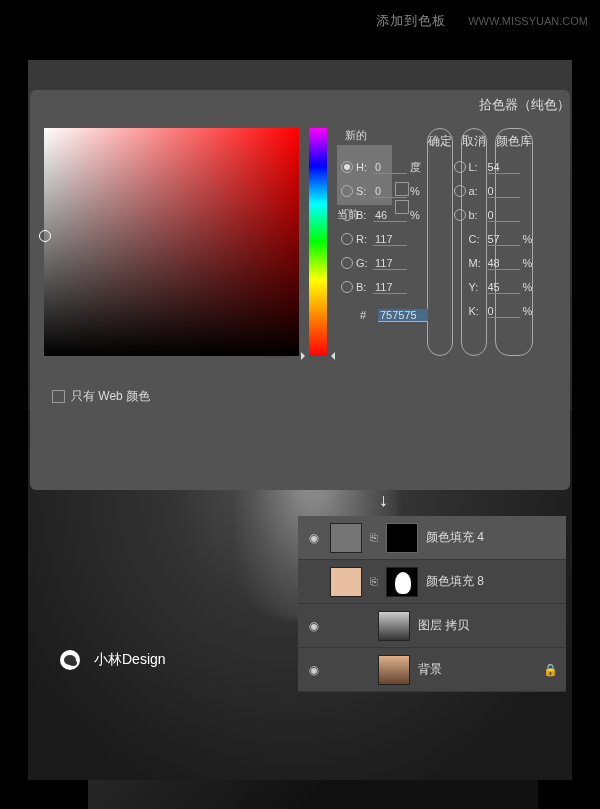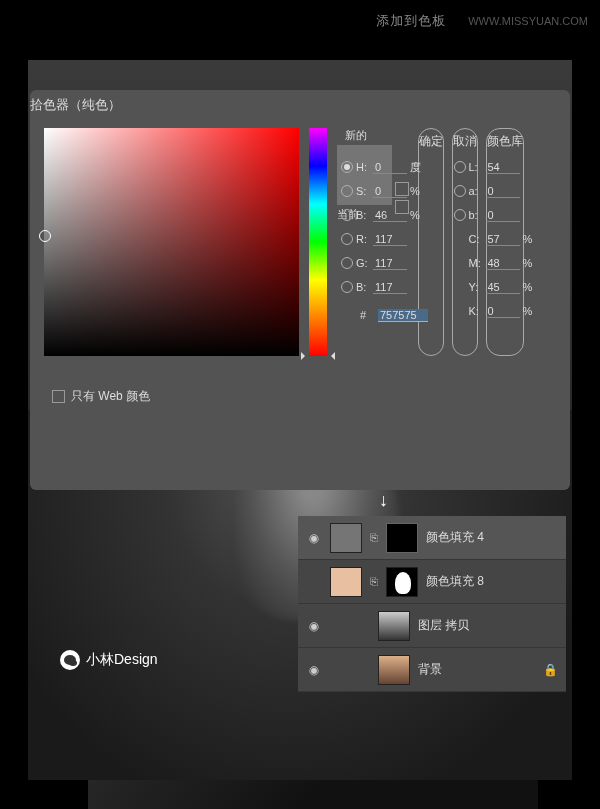--- a/index.html
+++ b/index.html
@@ -4,35 +4,35 @@
 <style>
 * { margin: 0; padding: 0; box-sizing: border-box; font-family: "Microsoft YaHei", sans-serif; }
 body { background: #000; width: 600px; height: 809px; position: relative; overflow: hidden; }
 .watermark { position: absolute; top: 12px; right: 12px; color: #888; font-size: 13px; z-index: 100; }
 .watermark span:first-child { letter-spacing: 1px; }
 .watermark span:last-child { color: #555; margin-left: 22px; font-size: 11px; }
 .canvas-area { position: absolute; top: 60px; left: 28px; width: 544px; height: 720px; background: linear-gradient(to bottom, #3a3a3a, #181818); }
 .portrait { position: absolute; top: 350px; left: 0; width: 100%; height: 370px; background: radial-gradient(ellipse at 48% 20%, #555 0%, #333 30%, #1a1a1a 80%); }
 .face { position: absolute; top: 360px; left: 200px; width: 170px; height: 200px; background: radial-gradient(ellipse at 50% 30%, #888 10%, #555 50%, #222 100%); border-radius: 50% 50% 40% 40%; filter: blur(3px); }
 .shoulders { position: absolute; top: 540px; left: 60px; width: 450px; height: 250px; background: linear-gradient(135deg, #2a2a2a 20%, #111 60%); border-radius: 40% 40% 0 0; }
-.designer-label { position: absolute; top: 650px; left: 60px; color: #fff; font-size: 14px; z-index: 30; display: flex; align-items: center; gap: 6px; }
+.designer-label { position: absolute; top: 650px; left: 60px; color: #fff; font-size: 14px; z-index: 30; display: flex; align-items: center; gap: 14px; }
 .wechat-icon { width: 20px; height: 20px; border-radius: 50%; background: #fff; display: flex; align-items: center; justify-content: center; }
 .wechat-icon::before { content: ""; width: 12px; height: 10px; background: #333; border-radius: 50%; box-shadow: 3px 3px 0 -2px #333; }
 
 .color-picker { position: absolute; top: 90px; left: 30px; width: 540px; height: 400px; background: #535353; border-radius: 6px; z-index: 50; color: #ddd; font-size: 12px; }
-.cp-title { text-align: left; padding: 6px 0; font-size: 13px; }
+.cp-title { text-align: right; padding: 6px 0; font-size: 13px; }
 .cp-body { display: flex; padding: 8px 14px; gap: 10px; }
 .sat-val { width: 255px; height: 228px; position: relative; background: linear-gradient(to top, #000, transparent), linear-gradient(to right, #fff, #ff0000); }
 .sat-val::after { content: ""; position: absolute; left: -5px; top: 102px; width: 10px; height: 10px; border: 1px solid #fff; border-radius: 50%; }
 .hue-strip { width: 18px; height: 228px; background: linear-gradient(to bottom, #ff00ff, #0000ff, #00ffff, #00ff00, #ffff00, #ff8000, #ff0000); position: relative; }
 .hue-strip::before, .hue-strip::after { content: ""; position: absolute; bottom: -4px; width: 0; height: 0; border: 4px solid transparent; }
 .hue-strip::before { left: -8px; border-left-color: #ddd; }
 .hue-strip::after { right: -8px; border-right-color: #ddd; }
 
-.cp-right { flex: 1; display: flex; gap: 1px; }
+.cp-right { flex: 1; display: flex; gap: 10px; }
 .preview-col { width: 80px; }
 .swatch-new { font-size: 11px; margin-bottom: 2px; margin-left: 8px; }
 .swatch-box { width: 55px; height: 60px; background: #757575; margin-bottom: 2px; }
 .swatch-cur { font-size: 11px; margin-left: 0; }
 .cube-icons { display: flex; flex-direction: column; gap: 4px; margin-left: 58px; margin-top: -40px; }
 .cube-icons span { width: 14px; height: 14px; border: 1px solid #999; display: inline-block; }
 
 .buttons-col { display: flex; flex-direction: row; gap: 8px; width: 110px; }
 .btn { border: 1px solid #aaa; border-radius: 14px; padding: 4px 0; text-align: center; font-size: 12px; cursor: pointer; }
 

